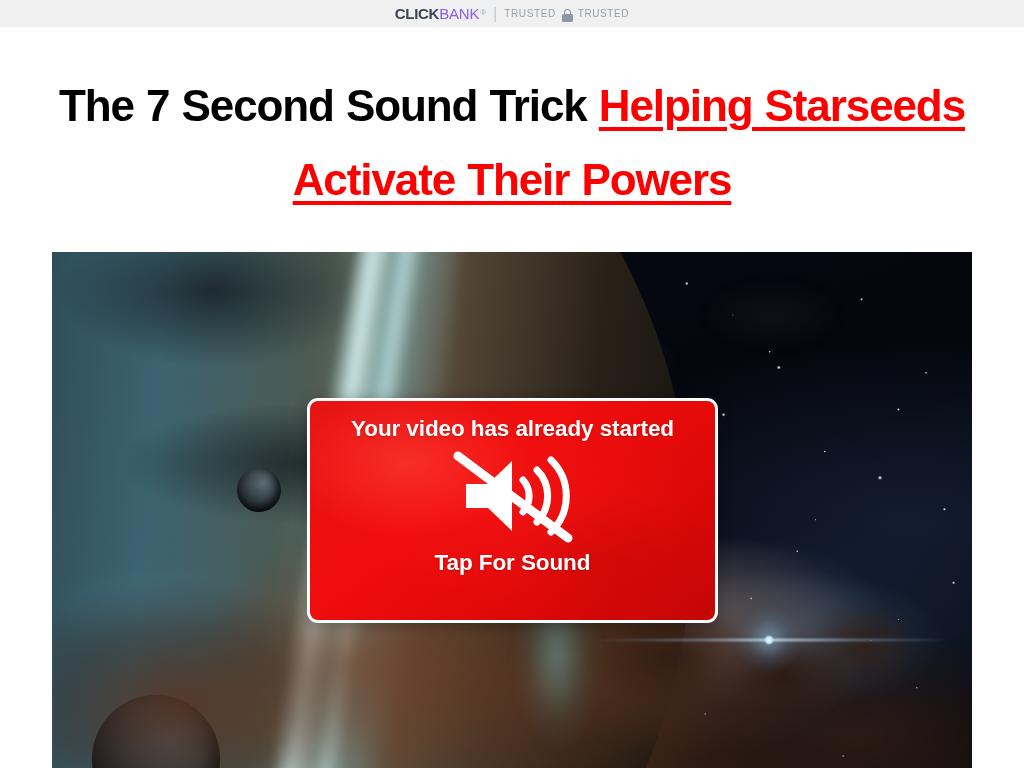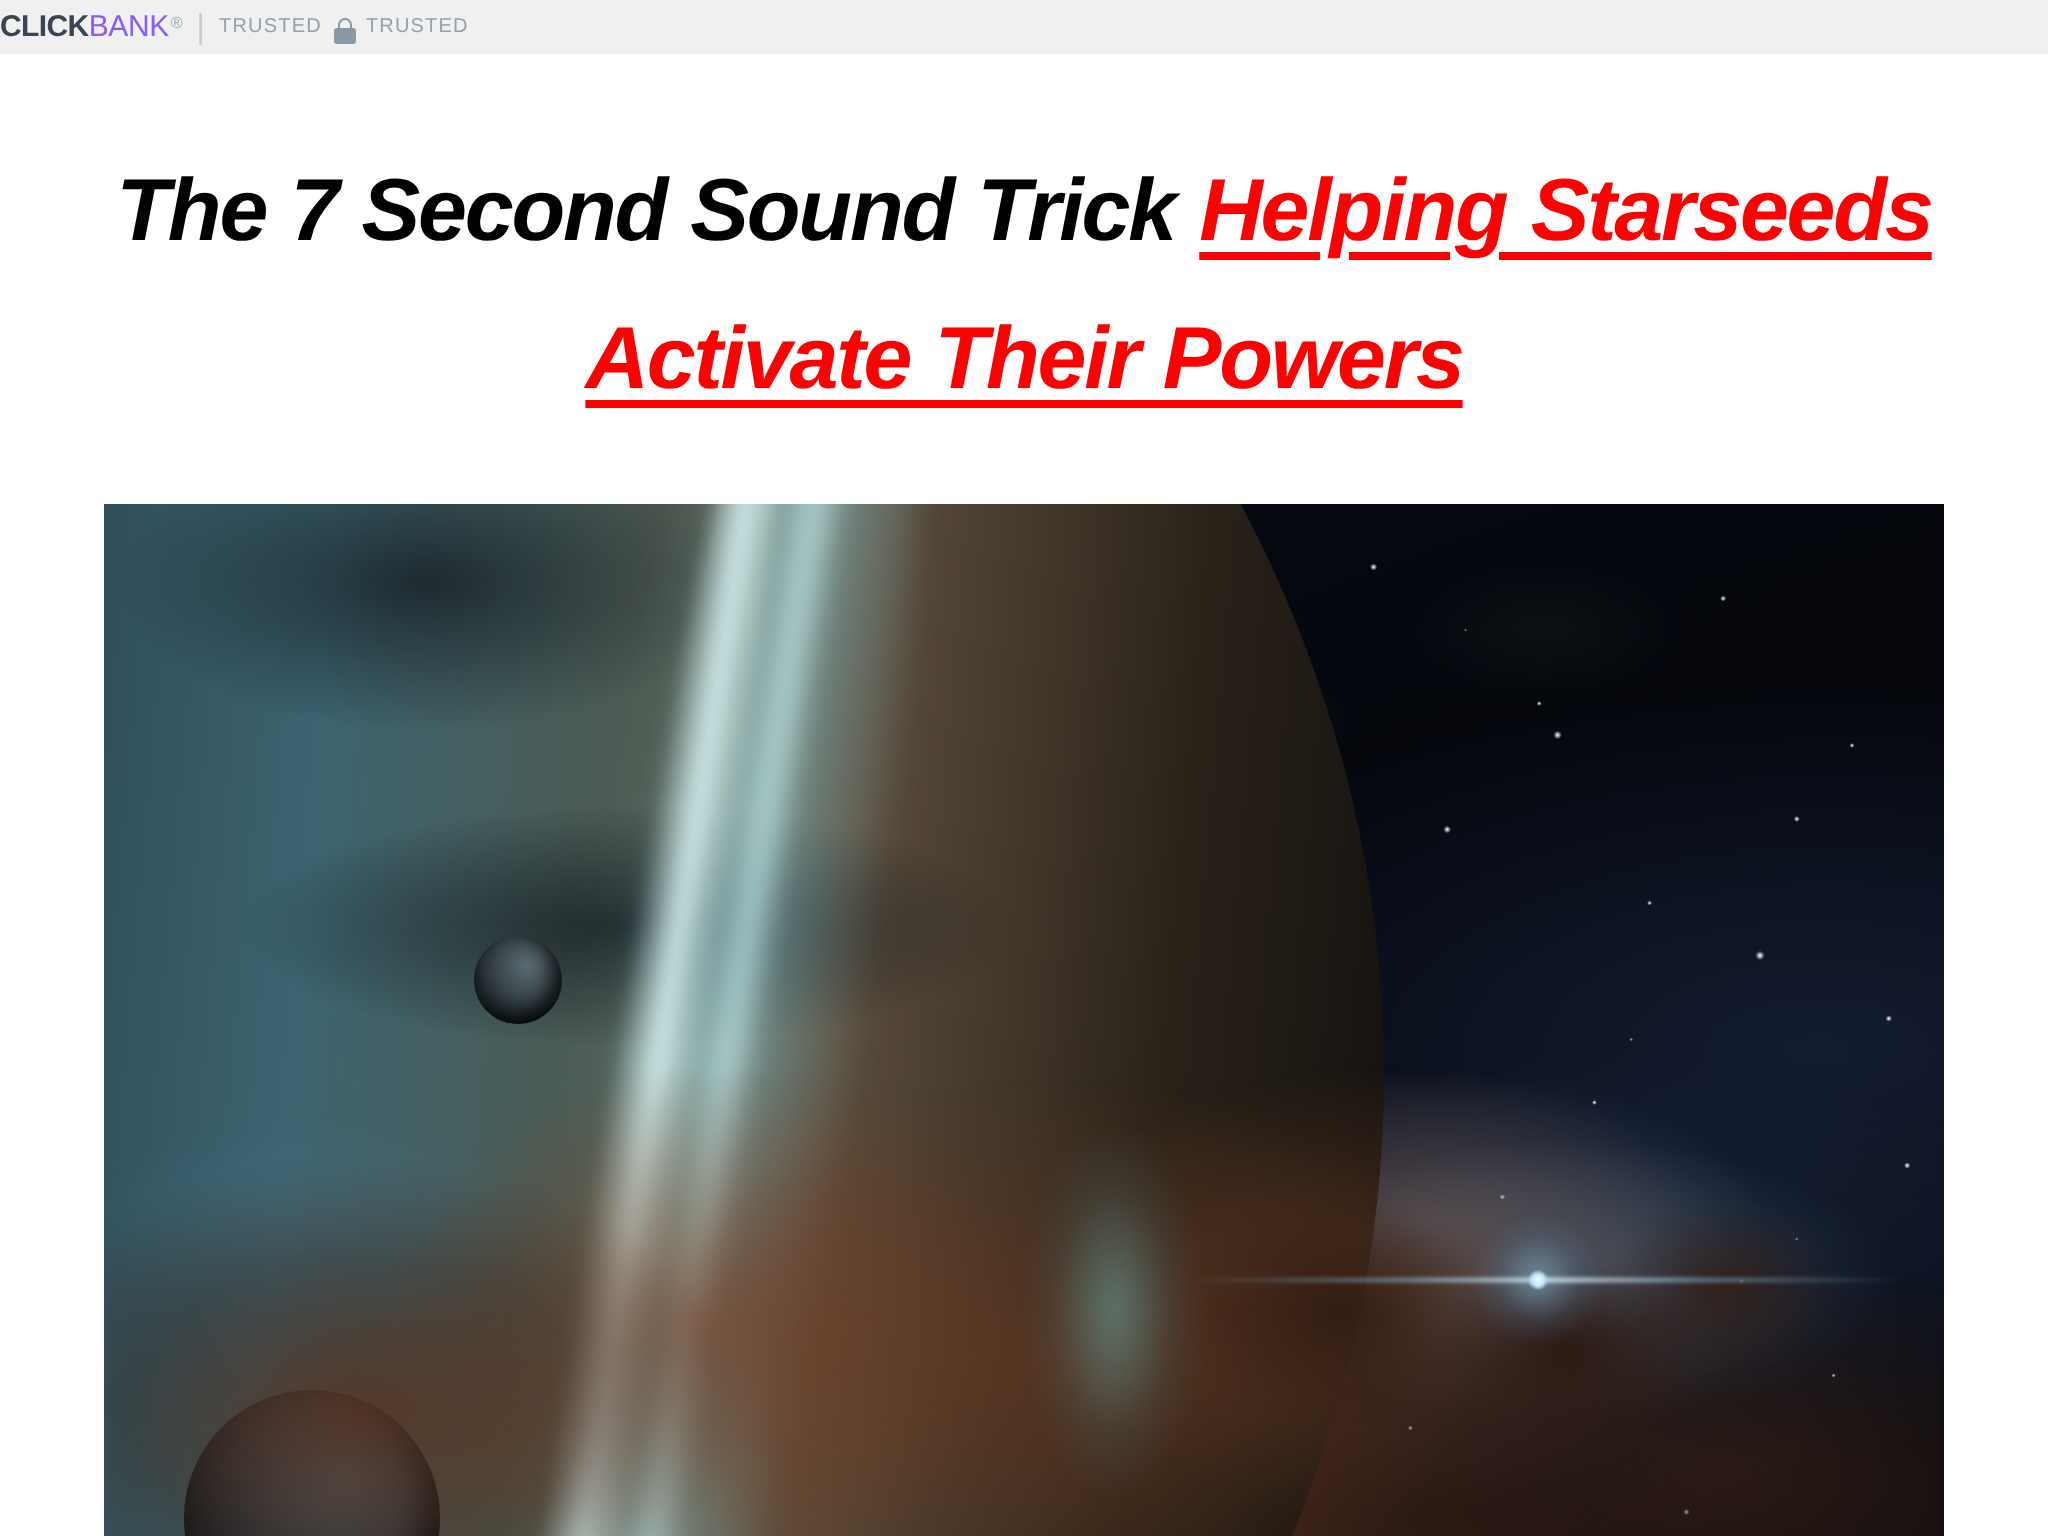--- a/index.html
+++ b/index.html
@@ -13,20 +13,21 @@
     font-family: "Liberation Sans", sans-serif;
   }
 
   
   .trust-bar {
     width: 1024px;
     height: 27px;
     background: #f0f0f0;
     display: flex;
     align-items: center;
+    justify-content: center;
     gap: 0px;
   }
   .cb-logo {
     font-family: "Liberation Sans", sans-serif;
     font-size: 15px;
     letter-spacing: -0.2px;
     display: inline-flex;
     align-items: baseline;
   }
   .cb-click {
@@ -91,21 +92,20 @@
     text-align: center;
   }
   .headline {
     font-family: "Liberation Sans", sans-serif;
     font-size: 44px;
     font-weight: bold;
     line-height: 1.68;
     color: #000000;
     letter-spacing: -1.1px;
     word-spacing: 1px;
-    font-style: italic;
   }
   .hl-red {
     color: #fe0000;
     text-decoration: underline;
     text-decoration-thickness: 4px;
     text-underline-offset: 6px;
   }
 
   
   .video-stage {
@@ -458,14 +458,30 @@
   <div class="nebula-bottom"></div>
   <div class="nebula-teal"></div>
   <div class="dark-clump"></div>
 
   <div class="flare">
     <div class="flare-halo"></div>
     <div class="flare-streak"></div>
     <div class="flare-core"></div>
   </div>
 
+  <div class="sound-overlay">
+    <div class="overlay-title">Your video has already started</div>
+
+    <svg class="mute-icon" viewBox="0 0 138 96" aria-hidden="true">
+
+      <path d="M22 36 H44 L68 13 V83 L44 60 H22 Z" fill="#ffffff"></path>
+
+      <path d="M79 32 A24 24 0 0 1 79 64" stroke="#ffffff" stroke-width="7" fill="none" stroke-linecap="round"></path>
+      <path d="M93 22 A37 37 0 0 1 93 74" stroke="#ffffff" stroke-width="7" fill="none" stroke-linecap="round"></path>
+      <path d="M107 12 A50 50 0 0 1 107 84" stroke="#ffffff" stroke-width="7" fill="none" stroke-linecap="round"></path>
+
+      <line x1="14" y1="8" x2="124" y2="90" stroke="#ffffff" stroke-width="9" stroke-linecap="round"></line>
+    </svg>
+
+    <div class="overlay-cta">Tap For Sound</div>
+  </div>
 
 </div>
 
 </body></html>

